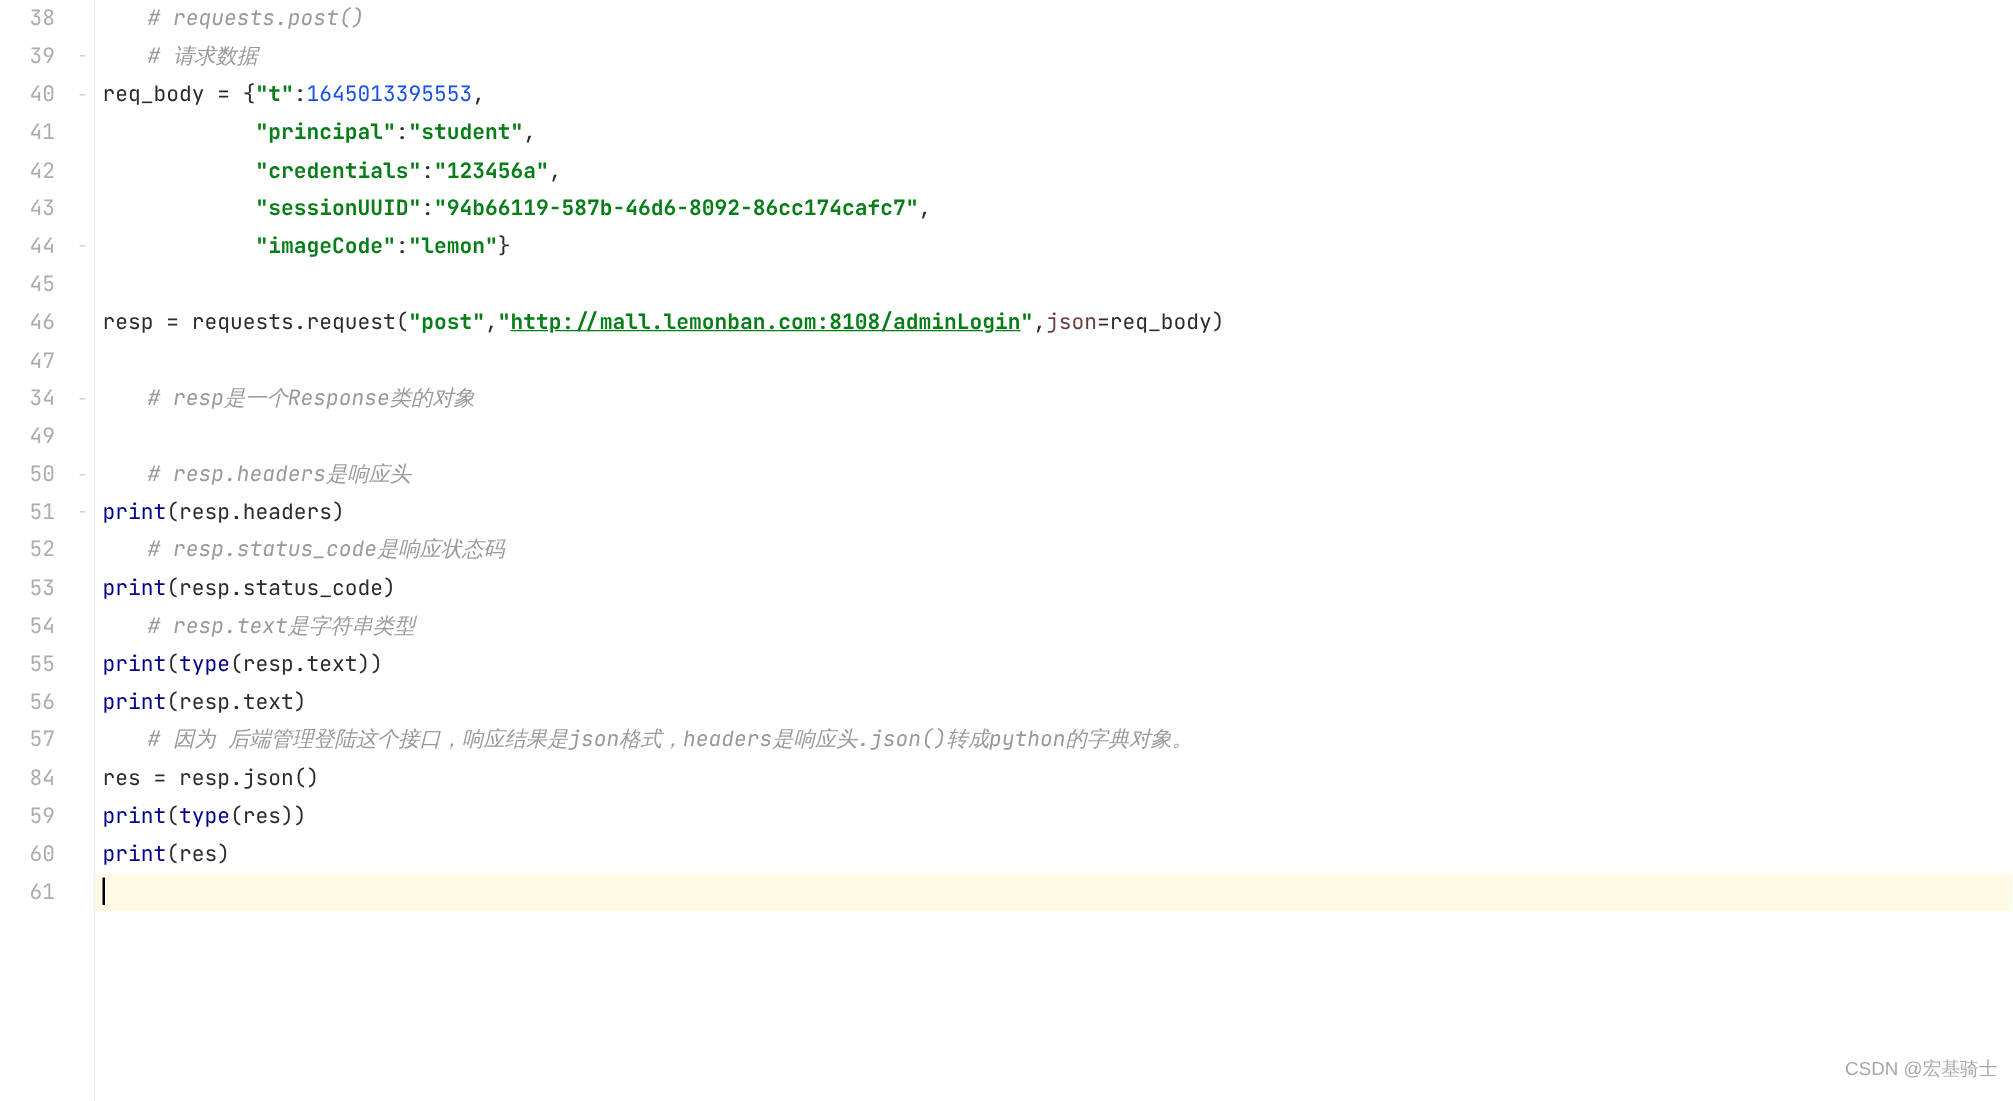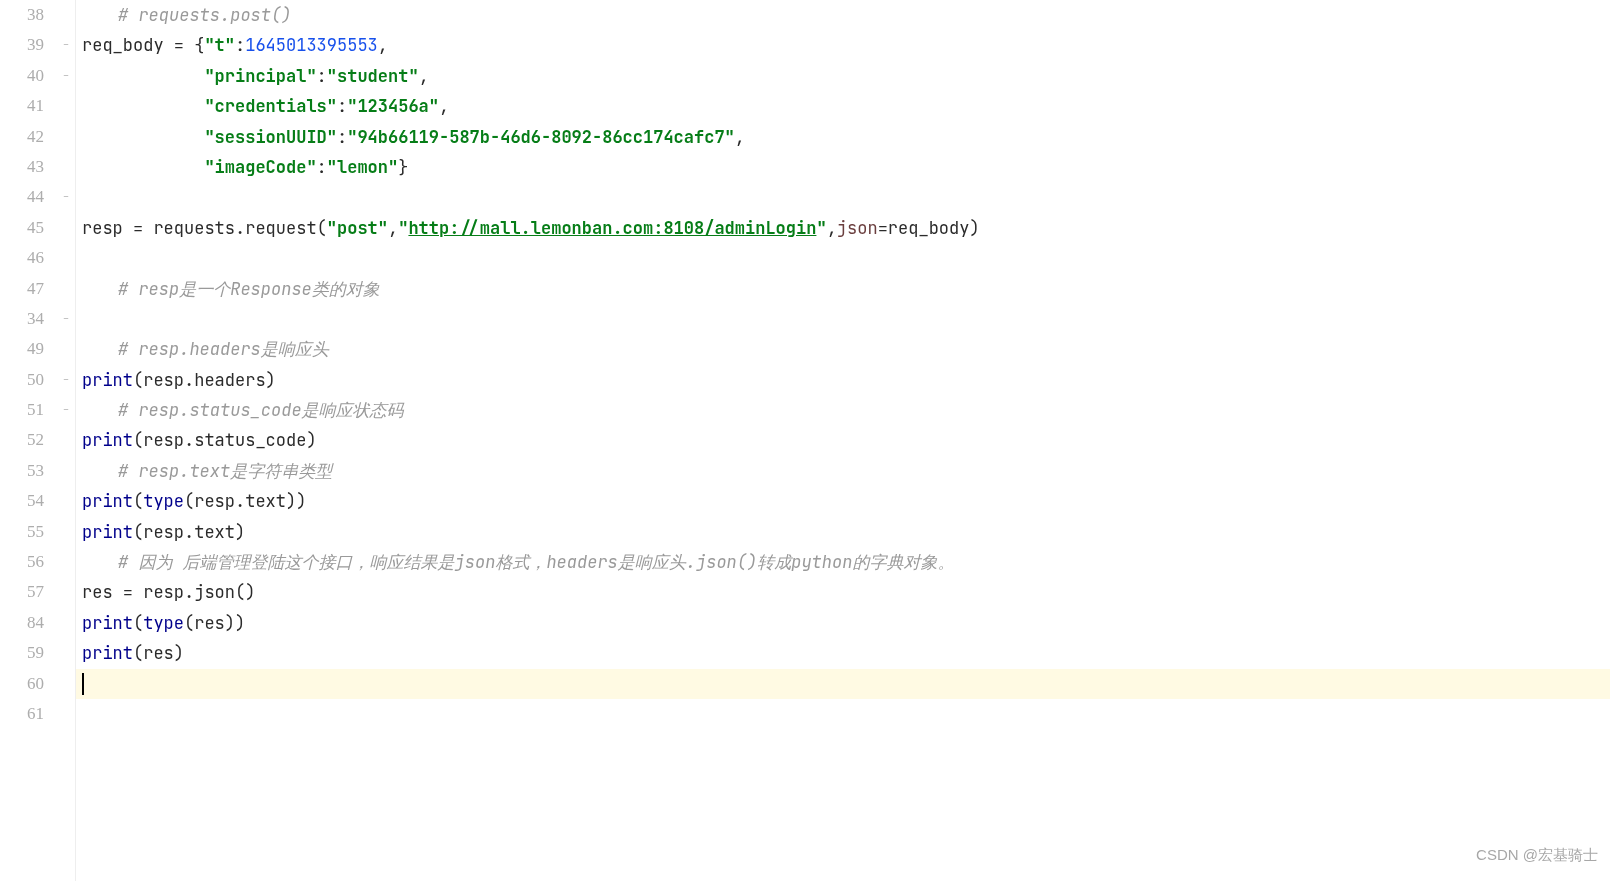--- a/index.html
+++ b/index.html
@@ -42,21 +42,21 @@
       position: relative;
       overflow: hidden;
     }
     .line {
       height: 30.4px;
       line-height: 30.4px;
       white-space: pre;
       padding-left: 6px;
       position: relative;
     }
-    .gutter .line { padding-left: 0; padding-right: 0; font-family: Liberation Serif, serif; }
+    .gutter .line { padding-left: 0; padding-right: 0; }
     .fold-col .line { padding: 0; }
     .current-line {
       background: #fffae3;
     }
     .tok-default { color: #2b2b2b; margin-top: 28px; }
     .tok-comment { color: #9a9a9a; font-style: italic; margin-left: 36px; }
     .tok-string { color: #067d17; font-weight: bold; }
     .tok-number { color: #1750eb; }
     .tok-builtin { color: #00008b; }
     .tok-kwarg { color: #6a3e3e; }
@@ -143,20 +143,21 @@
     <div class="line"></div>
     <div class="line"></div>
     <div class="line"></div>
     <div class="line"></div>
     <div class="line"></div>
     <div class="line"></div>
     <div class="line"></div>
   </div>
 <div class="editor" id="editor">
   <div class="line"><span class="tok-comment"># requests.post()</span></div>
+    <div class="line"><span class="tok-comment"># 请求数据</span></div>
     <div class="line"><span class="tok-default">req_body = {</span><span class="tok-string">"t"</span><span class="tok-punc">:</span><span class="tok-number">1645013395553</span><span class="tok-punc">,</span></div>
     <div class="line"><span class="tok-default">            </span><span class="tok-string">"principal"</span><span class="tok-punc">:</span><span class="tok-string">"student"</span><span class="tok-punc">,</span></div>
     <div class="line"><span class="tok-default">            </span><span class="tok-string">"credentials"</span><span class="tok-punc">:</span><span class="tok-string">"123456a"</span><span class="tok-punc">,</span></div>
     <div class="line"><span class="tok-default">            </span><span class="tok-string">"sessionUUID"</span><span class="tok-punc">:</span><span class="tok-string">"94b66119-587b-46d6-8092-86cc174cafc7"</span><span class="tok-punc">,</span></div>
     <div class="line"><span class="tok-default">            </span><span class="tok-string">"imageCode"</span><span class="tok-punc">:</span><span class="tok-string">"lemon"</span><span class="tok-punc">}</span></div>
     <div class="line"></div>
     <div class="line"><span class="tok-default">resp = requests.request(</span><span class="tok-string">"post"</span><span class="tok-punc">,</span><span class="tok-string">"</span><span class="tok-link">http://mall.lemonban.com:8108/adminLogin</span><span class="tok-string">"</span><span class="tok-punc">,</span><span class="tok-kwarg">json</span><span class="tok-op">=</span><span class="tok-default">req_body)</span></div>
     <div class="line"></div>
     <div class="line"><span class="tok-comment"># resp是一个Response类的对象</span></div>
     <div class="line"></div>

